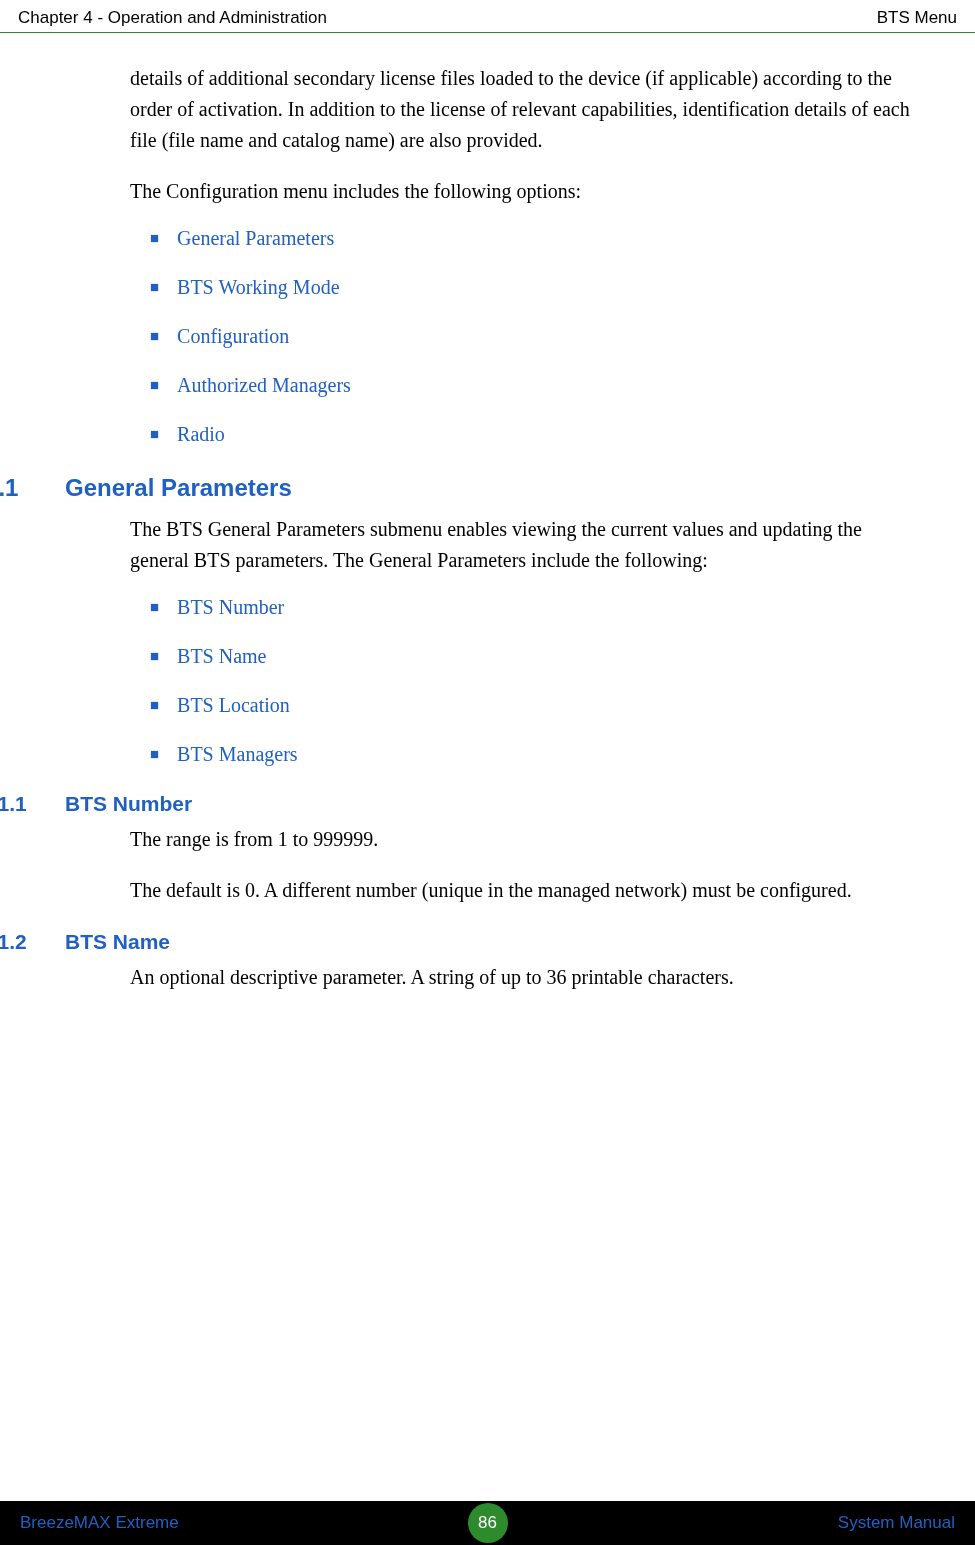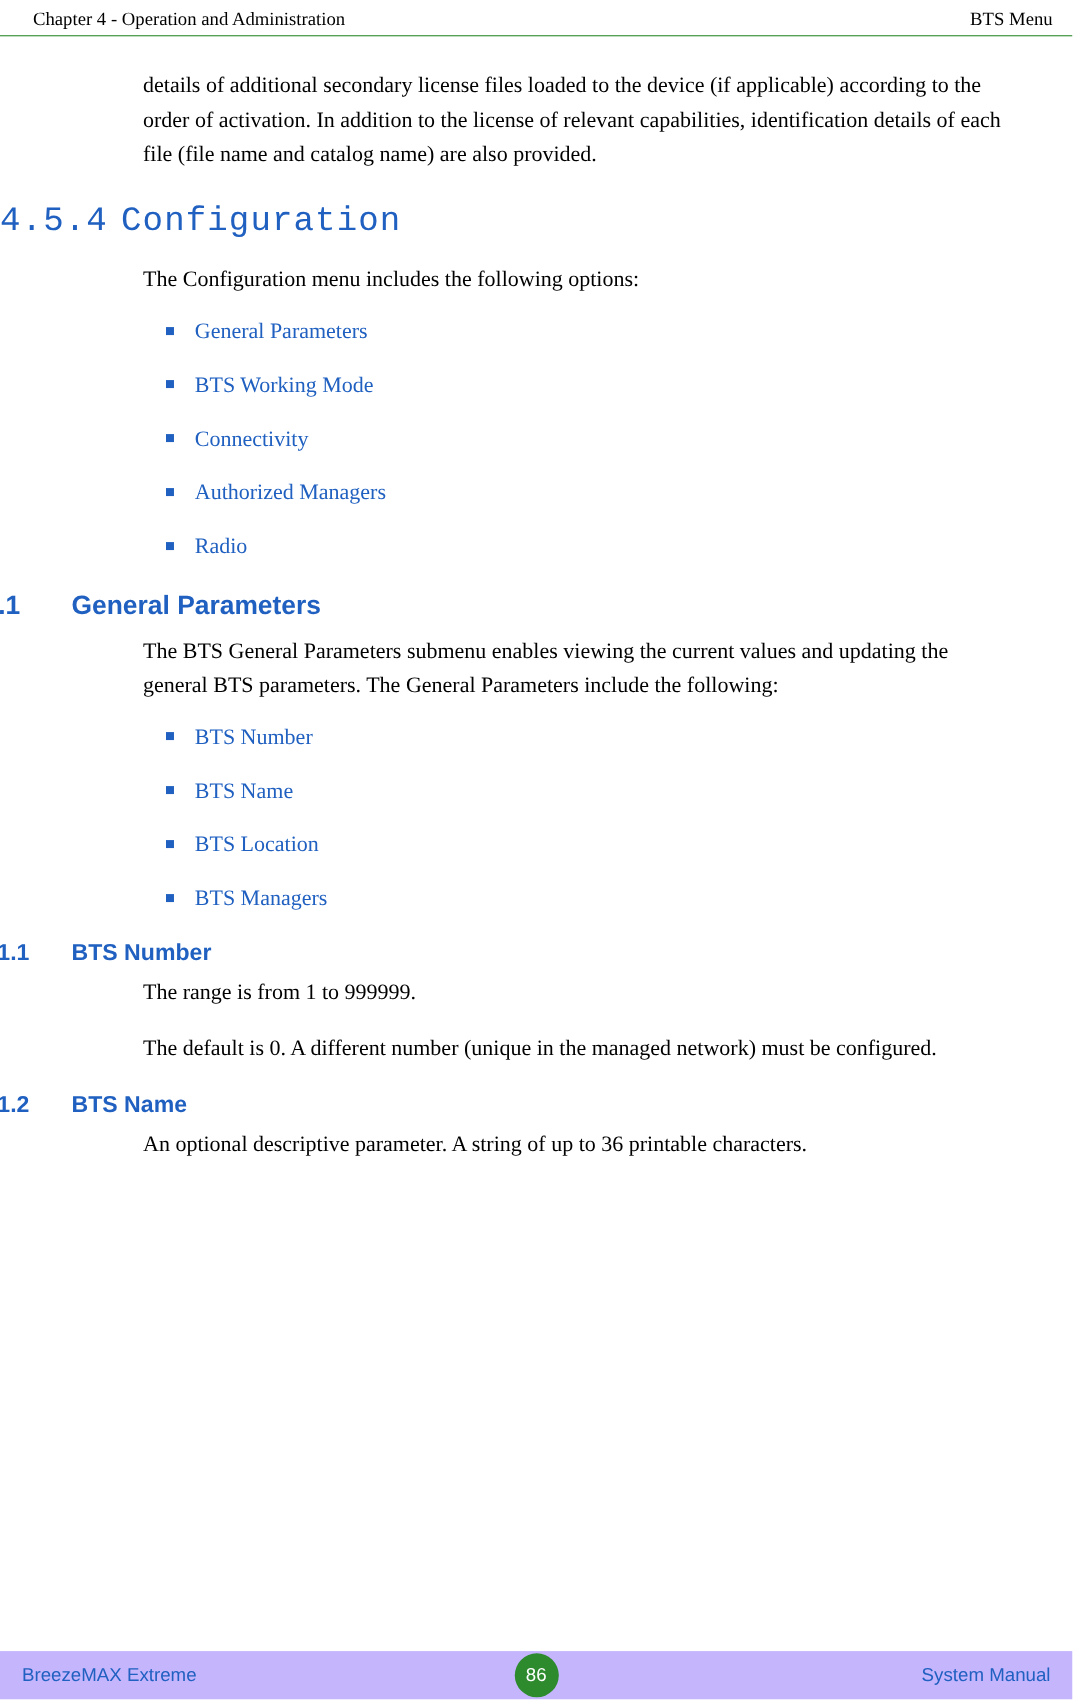--- a/index.html
+++ b/index.html
@@ -10,22 +10,22 @@
     body {
       width: 975px;
       height: 1545px;
       background: #fff;
       font-family: Georgia, 'Times New Roman', serif;
       position: relative;
     }
     .header {
       display: flex;
       justify-content: space-between;
-      padding: 8px 18px 4px 30px;
-      font-family: Liberation Serif, serif;
+      padding: 8px 18px 4px 18px;
+      font-family: Liberation Sans, sans-serif;
       font-size: 17px;
       color: #000;
       border-bottom: 1.5px solid #2d8a2d;
     }
     .content {
       padding: 30px 60px 0 60px;
     }
     .indented {
       margin-left: 70px;
     }
@@ -109,21 +109,21 @@
     }
     .list-item .link-text {
       font-size: 20px;
       color: #2060c0;
     }
     .footer {
       position: absolute;
       bottom: 0;
       left: 0;
       right: 0;
-      background: #c4b5fd;
+      background: #000000;
       height: 44px;
       display: flex;
       align-items: center;
       justify-content: space-between;
       padding: 0 20px;
       font-family: Arial, Helvetica, sans-serif;
       font-size: 17px;
       color: #2060c0;
     }
     .page-badge {
@@ -149,39 +149,35 @@
   <span>Chapter 4 - Operation and Administration</span>
   <span>BTS Menu</span>
 </div>
 
 <div class="content">
 
   <div class="indented">
     <p class="body-para">details of additional secondary license files loaded to the device (if applicable) according to the order of activation. In addition to the license of relevant capabilities, identification details of each file (file name and catalog name) are also provided.</p>
   </div>
 
-  <div class="h2-row">
-    <span class="section-number-h2">4.5.4</span>
-    <span class="section-title-h2">Configuration</span>
-  </div>
 
   <div class="indented">
     <p class="body-para">The Configuration menu includes the following options:</p>
     <div class="list">
       <div class="list-item">
         <span class="bullet">■</span>
         <span class="link-text">General Parameters</span>
       </div>
       <div class="list-item">
         <span class="bullet">■</span>
         <span class="link-text">BTS Working Mode</span>
       </div>
       <div class="list-item">
         <span class="bullet">■</span>
-        <span class="link-text">Connectivity</span>
+        <span class="link-text">Configuration</span>
       </div>
       <div class="list-item">
         <span class="bullet">■</span>
         <span class="link-text">Authorized Managers</span>
       </div>
       <div class="list-item">
         <span class="bullet">■</span>
         <span class="link-text">Radio</span>
       </div>
     </div>

